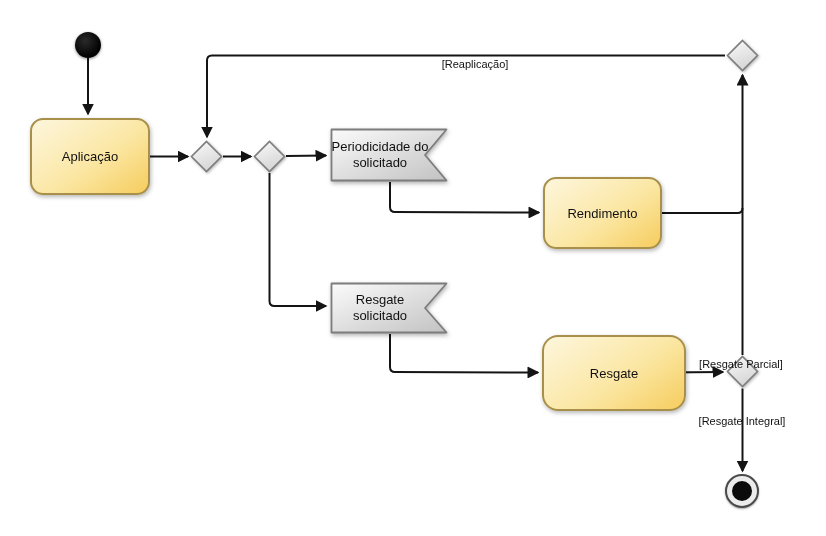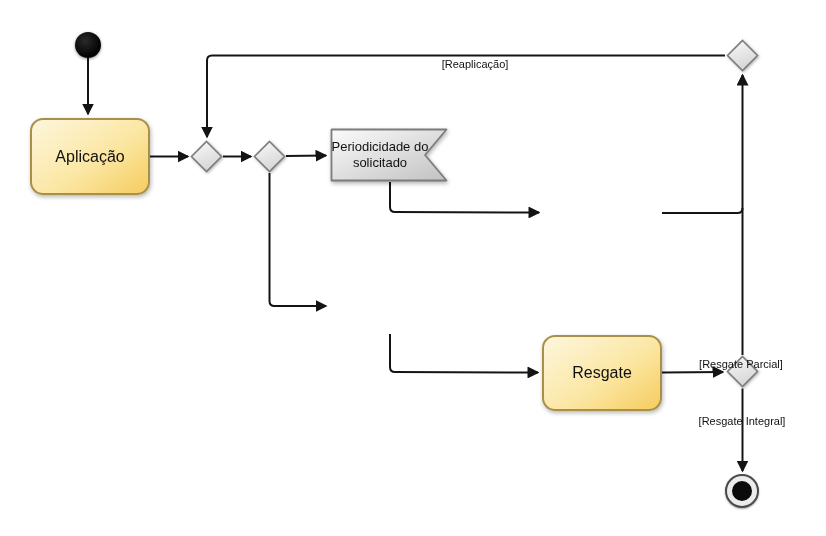--- a/index.html
+++ b/index.html
@@ -26,21 +26,21 @@
     background:radial-gradient(circle at 40% 35%, #2a2a2a 0%, #000 70%);
     box-shadow:0 1px 3px rgba(0,0,0,.45);
   }
 
   .action{
     border:2px solid var(--action-border);
     border-radius:13px;
     background:linear-gradient(145deg, var(--action-fill-top) 0%, var(--action-fill-mid) 55%, var(--action-fill-bottom) 100%);
     box-shadow:1px 2px 4px rgba(0,0,0,.28);
     display:flex;align-items:center;justify-content:center;
-    font-size:16px;text-align:center;
+    font-size:13px;text-align:center;
   }
 
   .diamond{width:33px;height:33px;}
   .diamond svg{display:block;filter:drop-shadow(1px 1px 1.5px rgba(0,0,0,.3));}
   .diamond-shape{fill:url(#gradDiamond);stroke:var(--diamond-border);stroke-width:1.6;}
 
   .event{font-size:13px;}
   .event svg{display:block;position:absolute;left:0;top:0;filter:drop-shadow(1px 2px 2px rgba(0,0,0,.3));}
   .event-shape{fill:url(#gradEvent);stroke:var(--event-border);stroke-width:1.8;stroke-linejoin:round;}
   .event-label{
@@ -118,23 +118,32 @@
       </svg>
   </div>
 
   <div class="node event" style="left:330px;top:128px;width:118px;height:54px;">
     <svg width="118" height="54" viewBox="0 0 118 54">
       <polygon class="event-shape" points="1.5,1.5 116.5,1.5 95,27 116.5,52.5 1.5,52.5"></polygon>
     </svg>
     <span class="event-label">Periodicidade do solicitado</span>
   </div>
 
+  <div class="node action" style="left:543px;top:177px;width:119px;height:72px;">
+    <span>Rendimento</span>
+  </div>
 
+  <div class="node event" style="left:330px;top:282px;width:118px;height:52px;">
+    <svg width="118" height="52" viewBox="0 0 118 52">
+      <polygon class="event-shape" points="1.5,1.5 116.5,1.5 95,26 116.5,50.5 1.5,50.5"></polygon>
+    </svg>
+    <span class="event-label">Resgate solicitado</span>
+  </div>
 
-  <div class="node action" style="left:542px;top:335px;width:120px;height:76px;">
+  <div class="node action" style="left:542px;top:335px;width:144px;height:76px;border-radius:16px;">
     <span>Resgate</span>
   </div>
 
   <div class="node diamond" style="left:726px;top:39px;">
     <svg width="33" height="33">
         <polygon class="diamond-shape" points="16.5,1.5 31.5,16.5 16.5,31.5 1.5,16.5"></polygon>
       </svg>
   </div>
 
   <div class="node diamond" style="left:726px;top:355px;">

